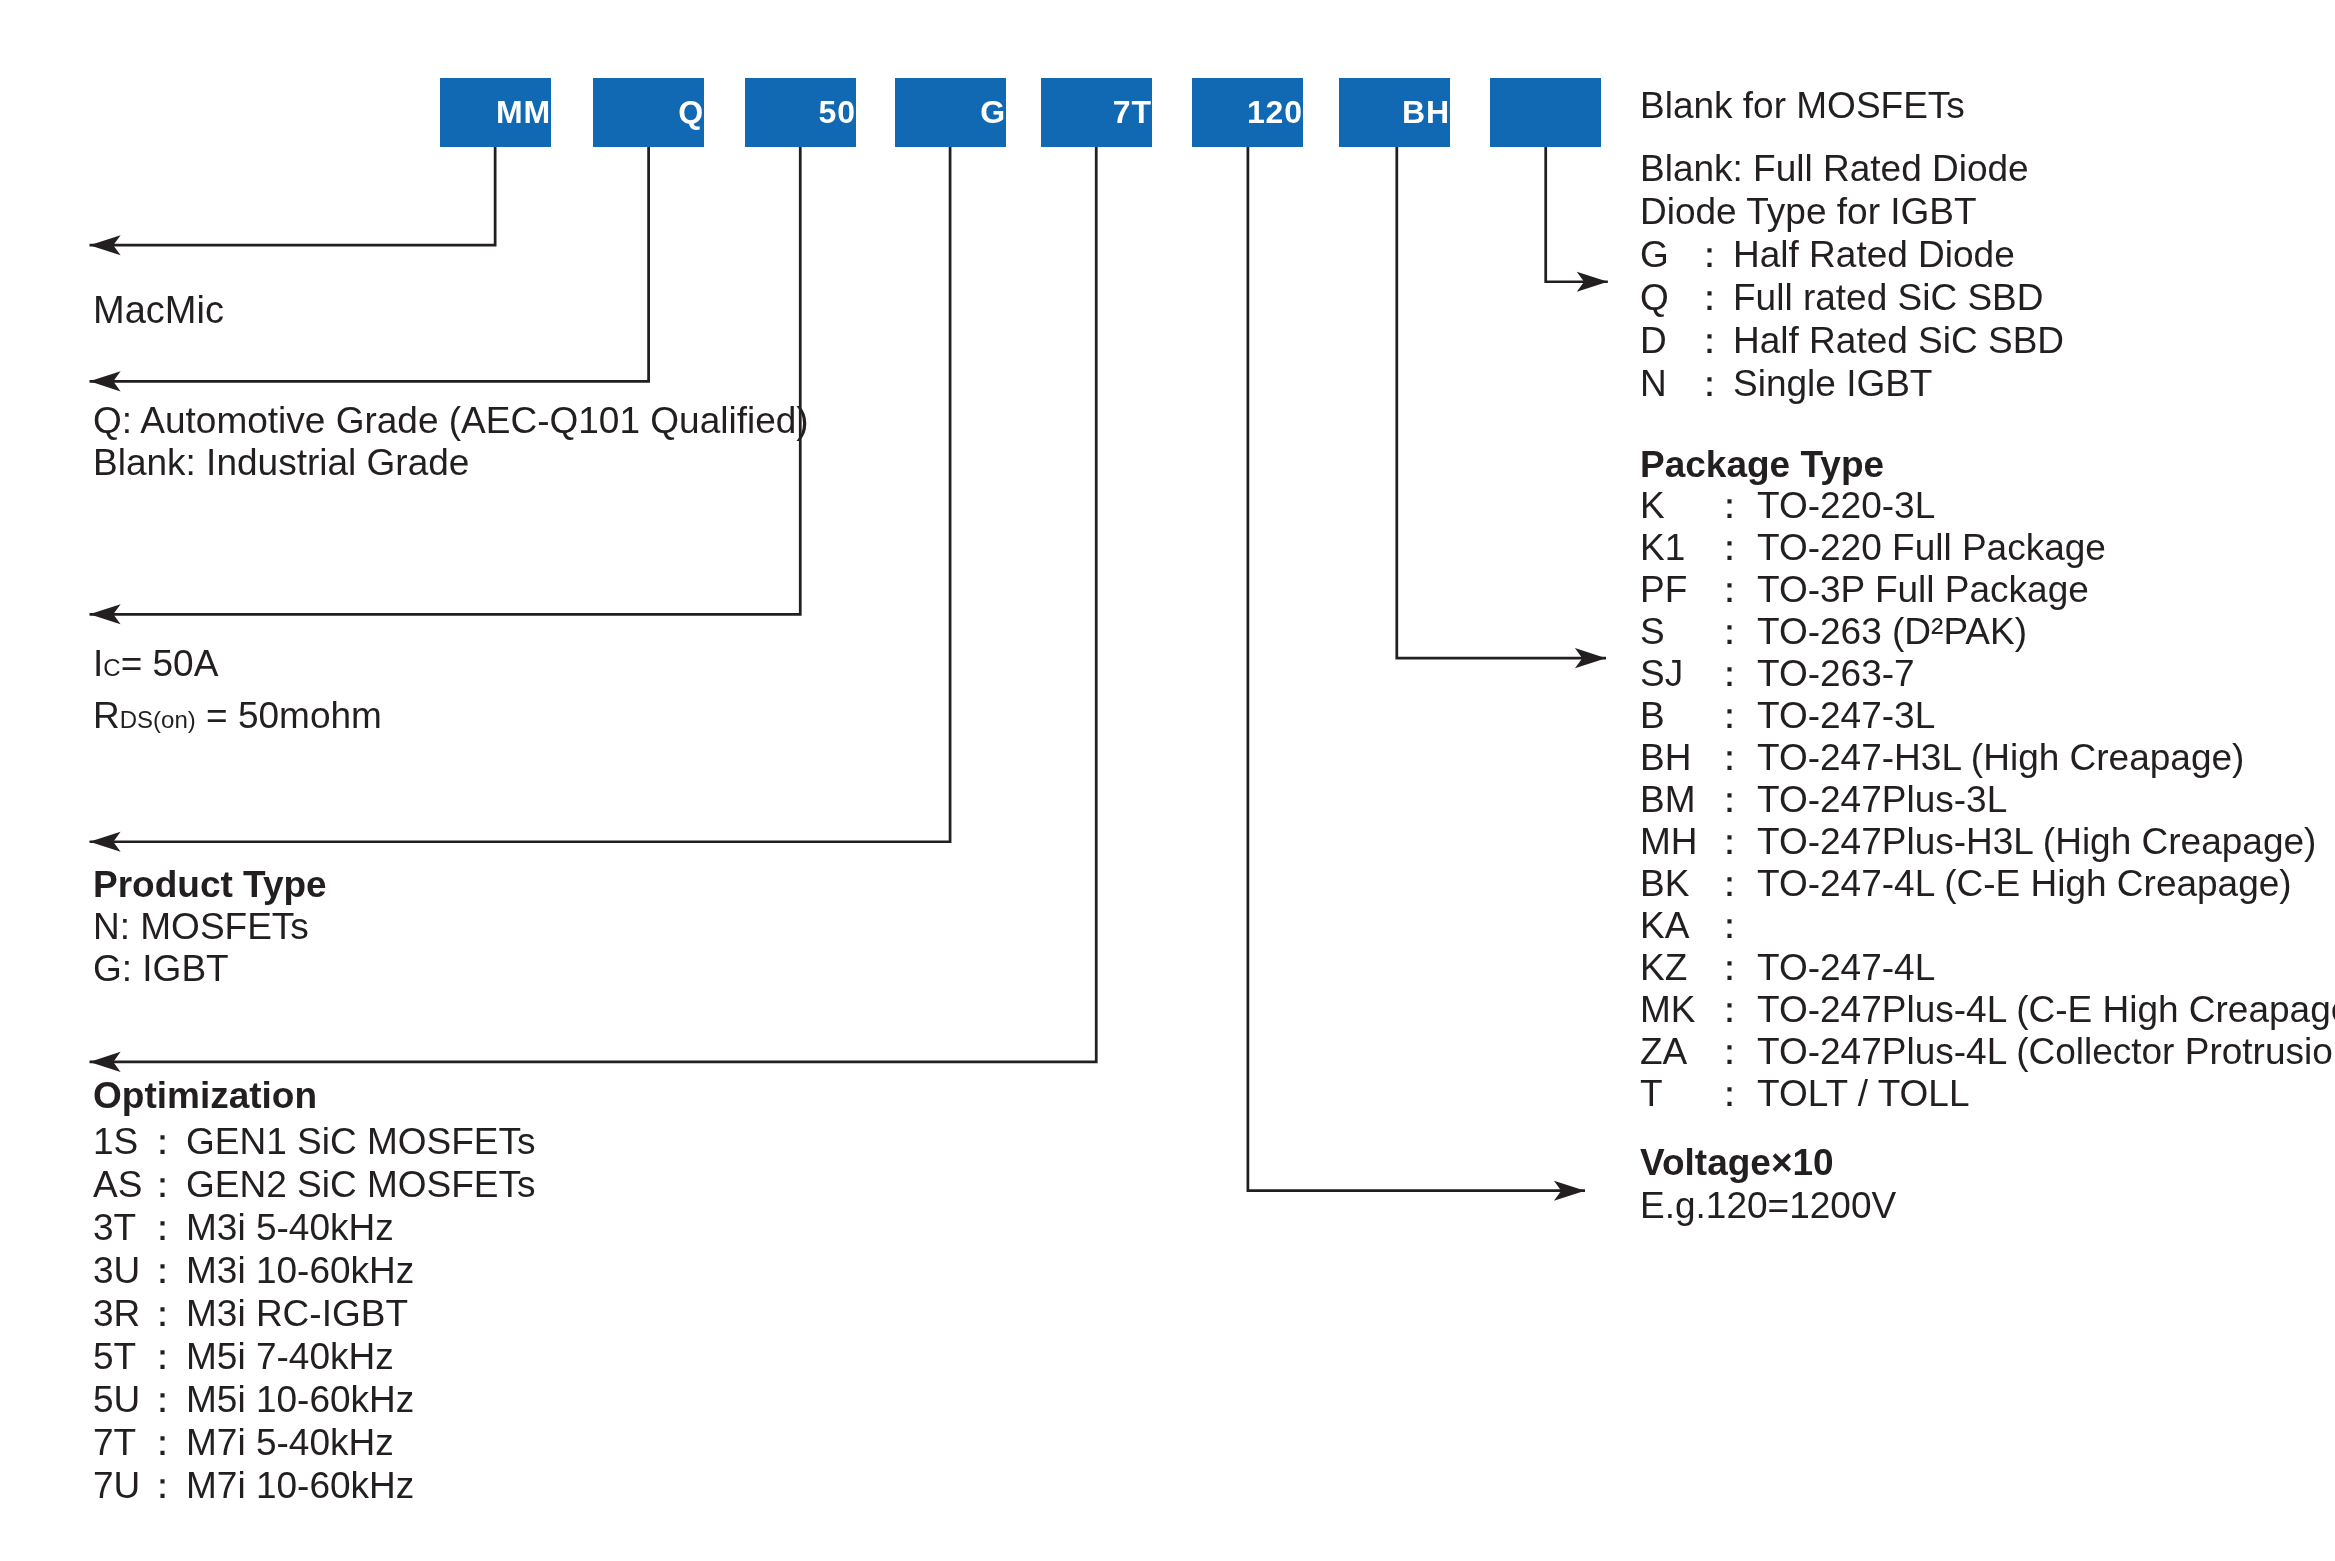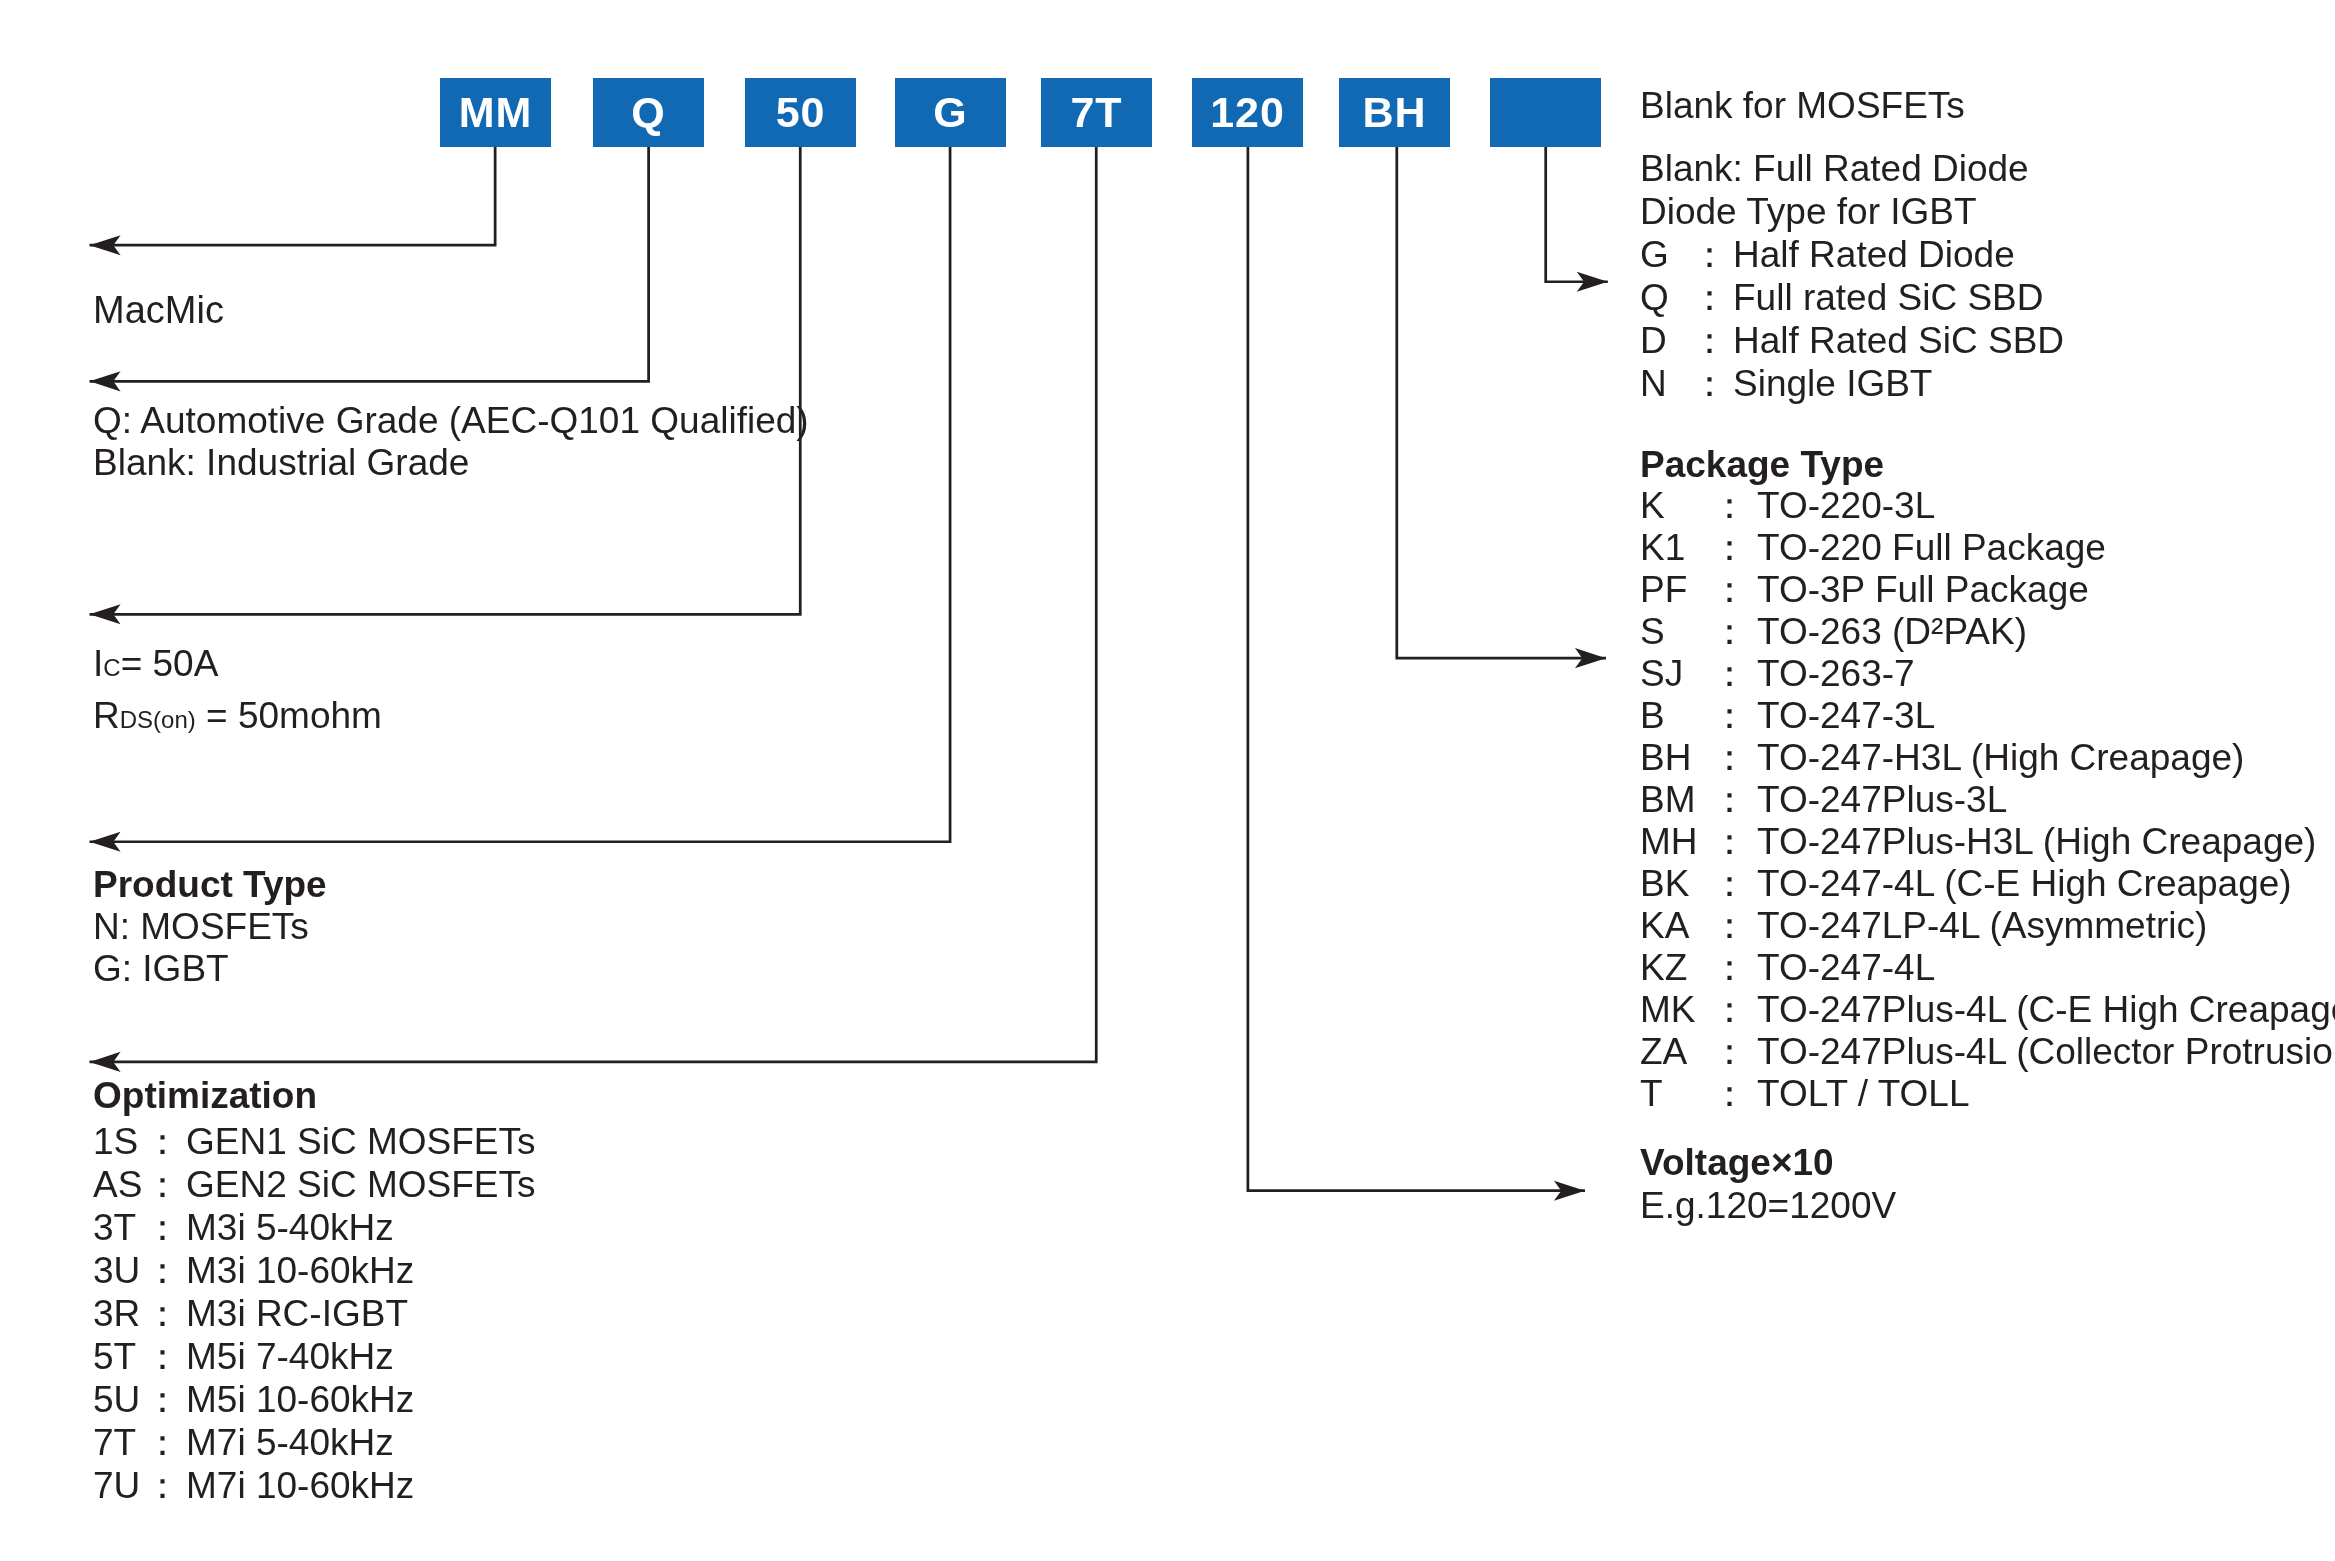--- a/index.html
+++ b/index.html
@@ -4,22 +4,22 @@
 <style>
   html,body{margin:0;padding:0;background:#ffffff;}
   .canvas{
     position:relative;width:2335px;height:1562px;background:#ffffff;
     color:#231f20;font-family:"Liberation Sans",sans-serif;
     font-size:37px;line-height:42px;overflow:hidden;
   }
   svg.wires{position:absolute;left:0;top:0;width:2335px;height:1562px;}
   .seg{
     position:absolute;top:78px;height:69px;width:111px;
-    background:#1169b3;color:#ffffff;font-weight:bold;font-size:43px;
-    line-height:69px;text-align:center;letter-spacing:0.9px;
+    background:#1169b3;color:#ffffff;font-weight:bold;font-size:32px;
+    line-height:69px;text-align:right;letter-spacing:0.9px;
   }
   .blk{position:absolute;white-space:nowrap;}
   .b{font-weight:bold;}
   .row{display:flex;}
   .code{display:inline-block;width:51px;}
   .colon{display:inline-block;width:42px;}
   .pkg .code{width:71px;}
   .pkg .colon{width:46px;}
   .sub{font-size:24px;}
   #macmic{left:93px;top:259px;font-size:38px;margin-top:30px;}
@@ -206,21 +206,20 @@
         <span class="desc">TO-247Plus-H3L (High Creapage)</span>
       </div>
     <div class="row">
         <span class="code">BK</span>
         <span class="colon">：</span>
         <span class="desc">TO-247-4L (C-E High Creapage)</span>
       </div>
     <div class="row">
         <span class="code">KA</span>
         <span class="colon">：</span>
-        <span class="desc">TO-247LP-4L (Asymmetric)</span>
       </div>
     <div class="row">
         <span class="code">KZ</span>
         <span class="colon">：</span>
         <span class="desc">TO-247-4L</span>
       </div>
     <div class="row">
         <span class="code">MK</span>
         <span class="colon">：</span>
         <span class="desc">TO-247Plus-4L (C-E High Creapage)</span>

